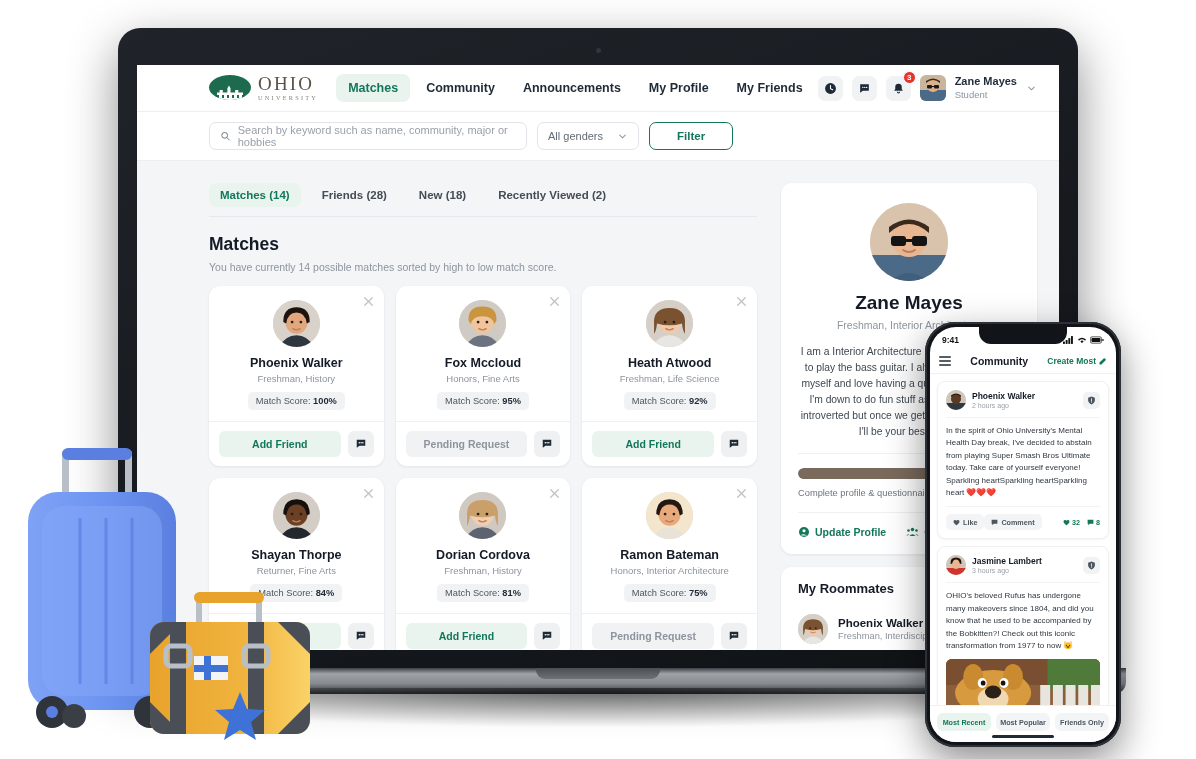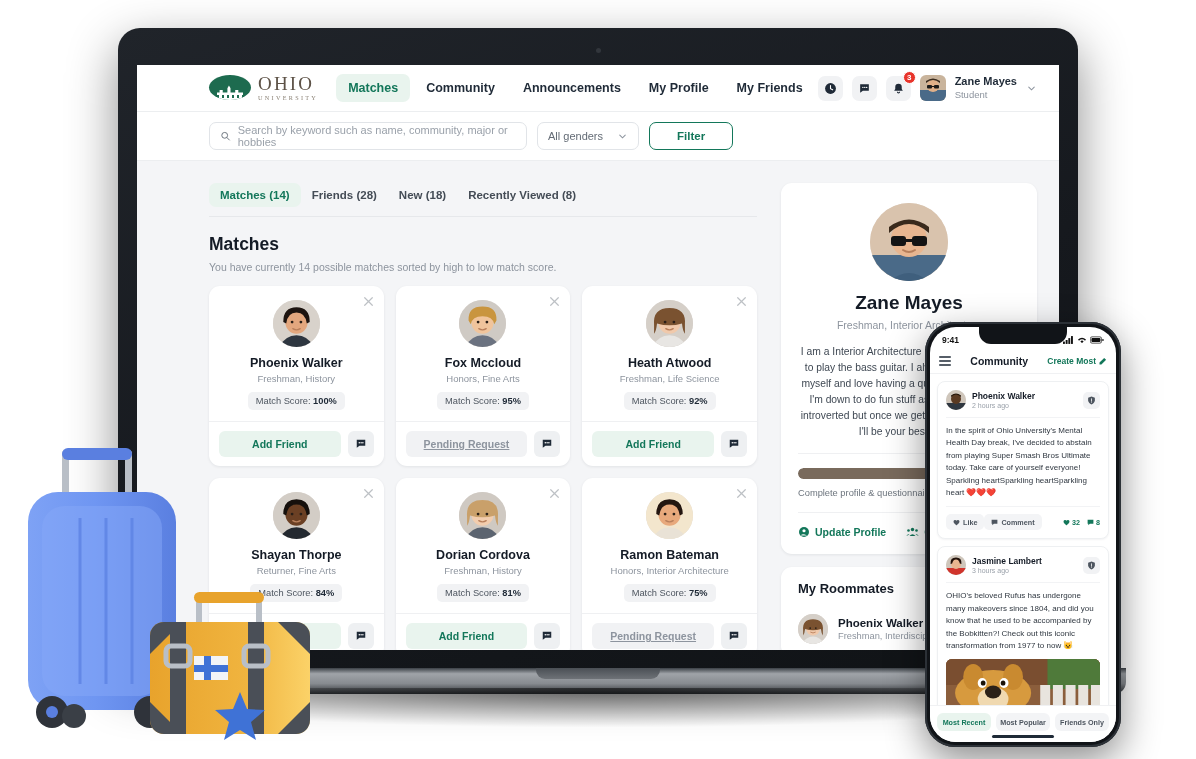--- a/index.html
+++ b/index.html
@@ -81,41 +81,41 @@
     align-items: center; gap: 14px; padding: 0 10px; }
   .gender-sel span { font-size: 11px; color: #636b75; }
   .filter-btn { height: 28px; padding: 0 27px; border: 1.3px solid #13775a; border-radius: 7px;
     display: flex; align-items: center; font-size: 11.5px; font-weight: 700; color: #13775a; background:#fff; }
 
   
   .app-body { display: flex; gap: 24px; padding: 22px 22px 0 72px; height: calc(100% - 96px); }
   .col-main { flex: 1 1 auto; min-width: 0; }
   .col-side { flex: 0 0 256px; }
 
-  .tabs { display: flex; gap: 0; border-bottom: 1px solid #e6e8eb; padding-bottom: 9px; }
+  .tabs { display: flex; gap: 10px; border-bottom: 1px solid #e6e8eb; padding-bottom: 9px; }
   .tab { font-size: 11.5px; font-weight: 700; color: #444c56; padding: 6px 11px; border-radius: 7px; white-space:nowrap;}
   .tab.active { color: #13775a; background: #e9f4ee; }
 
   .sec-title { font-size: 17.5px; font-weight: 700; color: #141b26; margin: 17px 0 6px; }
   .sec-sub { font-size: 10.5px; color: #8d949e; margin-bottom: 13px; }
 
   .grid { display: grid; grid-template-columns: repeat(3, 1fr); gap: 12px; }
   .card { background: #fff; border-radius: 11px; box-shadow: 0 1px 3px rgba(16,24,40,.08); overflow: hidden; position: relative; }
   .card-x { position: absolute; top: 8px; right: 9px; width: 13px; height: 13px; opacity: .45; }
   .card-top { padding: 14px 10px 11px; display: flex; flex-direction: column; align-items: center; }
   .card-av { width: 47px; height: 47px; border-radius: 50%; overflow: hidden; background:#ddd8d2; margin-bottom: 9px;}
   .card-name { font-size: 12.5px; font-weight: 700; color: #141b26; margin-bottom: 3px; text-align:center;}
   .card-meta { font-size: 9.5px; color: #8d949e; margin-bottom: 8px; text-align:center;}
   .score { font-size: 9.3px; color: #4d555f; background: #f1f2f4; border-radius: 5px; padding: 4px 8px; }
   .score b { color: #1f2a37; }
   .card-bot { border-top: 1px solid #eff0f2; padding: 9px 10px; display: flex; align-items: center; gap: 7px; }
   .act { flex: 1; height: 26px; border-radius: 6px; display: flex; align-items: center; justify-content: center;
     font-size: 10.5px; font-weight: 700; }
   .act.add { background: #e9f4ee; color: #13775a; }
-  .act.pending { background: #f1f2f4; color: #8d949e; text-decoration: underline; }
+  .act.pending { background: #f1f2f4; color: #8d949e; }
   .chat-btn { width: 26px; height: 26px; border-radius: 6px; background: #eef0f2;
     display: flex; align-items: center; justify-content: center; flex:none;}
 
   
   .panel { background: #fff; border-radius: 11px; box-shadow: 0 1px 3px rgba(16,24,40,.08); }
   .profile-card { padding: 20px 17px 16px; display: flex; flex-direction: column; align-items: center; }
   .p-av { width: 78px; height: 78px; border-radius: 50%; overflow: hidden; margin-bottom: 11px; background:#e3d9cf;}
   .p-name { font-size: 19px; font-weight: 700; color: #141b26; }
   .p-meta { font-size: 10.5px; color: #8d949e; margin-top: 5px; }
   .p-bio { font-size: 10.3px; line-height: 1.55; color: #3f4853; text-align: center; margin-top: 13px; }
@@ -267,21 +267,21 @@
       <div class="filter-btn">Filter</div>
     </div>
 
     <div class="app-body">
 
       <div class="col-main">
         <div class="tabs">
           <div class="tab active">Matches (14)</div>
           <div class="tab">Friends (28)</div>
           <div class="tab">New (18)</div>
-          <div class="tab">Recently Viewed (8)</div>
+          <div class="tab">Recently Viewed (2)</div>
         </div>
 
         <div class="sec-title">Matches</div>
         <div class="sec-sub">You have currently 14 possible matches sorted by high to low match score.</div>
 
         <div class="grid" id="cards">
   <div class="card">
     <div class="card-x"><svg viewBox="0 0 24 24" width="13" height="13">
                   <path d="M5 5l14 14M19 5L5 19" stroke="#6d757e" stroke-width="2.2" stroke-linecap="round"></path>
                 </svg></div>

